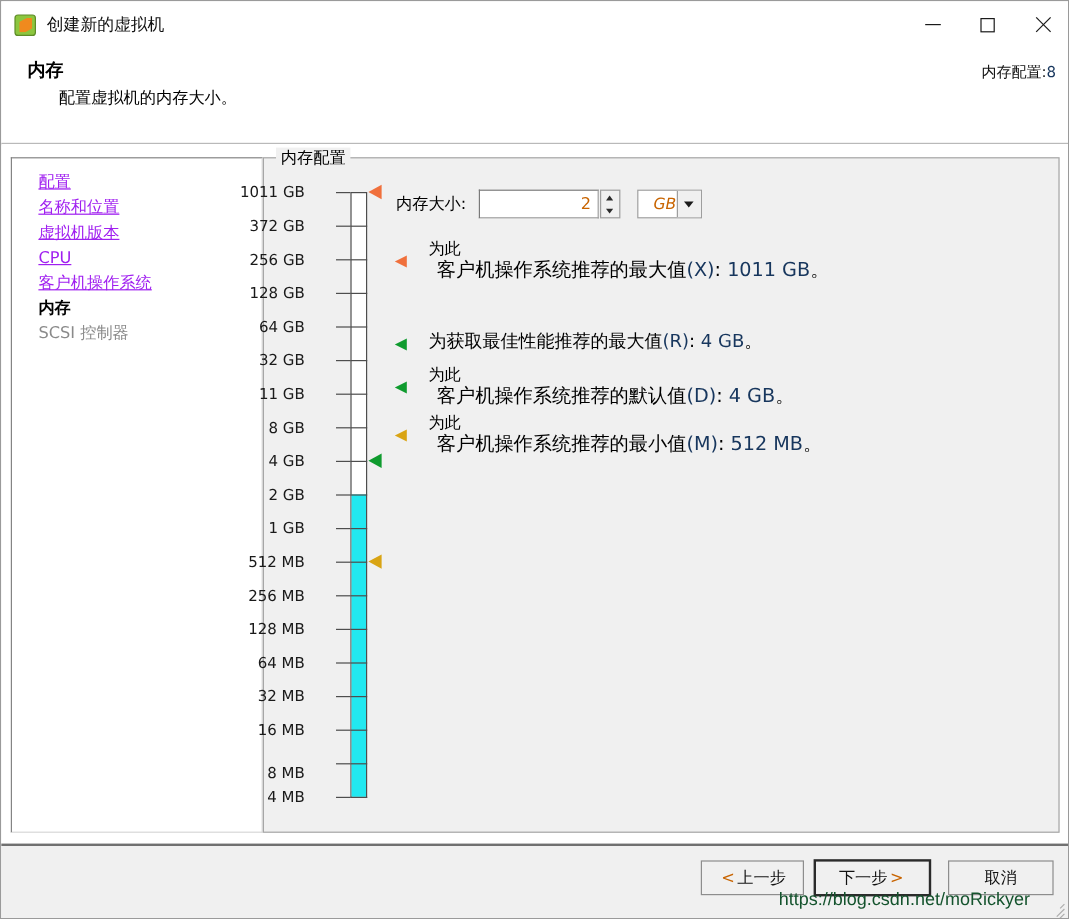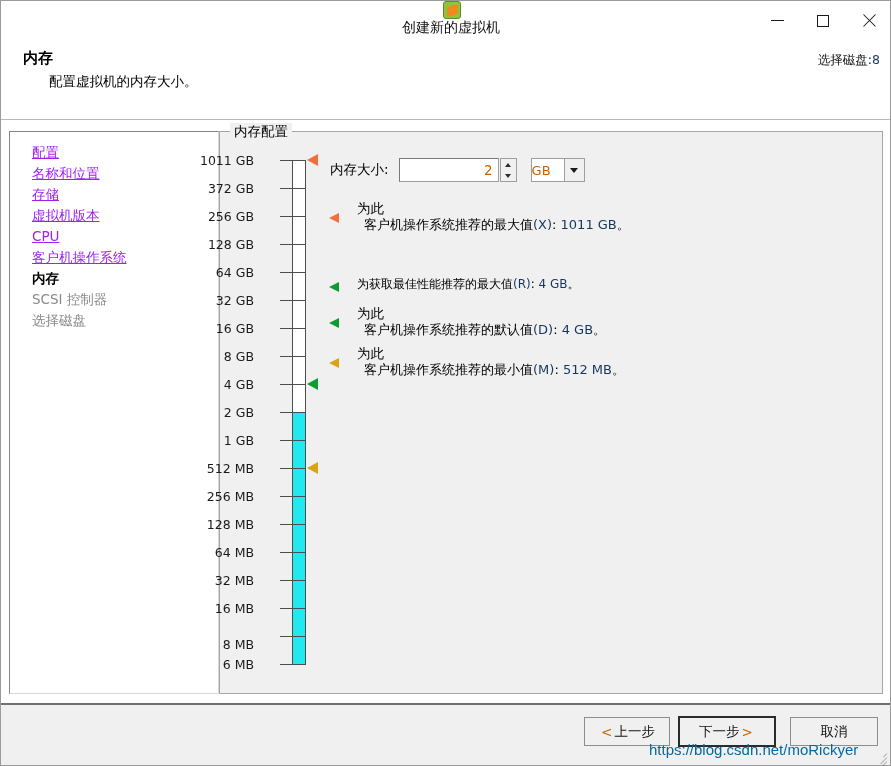--- a/index.html
+++ b/index.html
@@ -26,21 +26,20 @@
   }
 
   
   .titlebar {
     position: absolute;
     left: 0; top: 0;
     width: 891px; height: 39px;
     background: #ffffff;
     display: flex;
     align-items: center;
-    flex-direction: column;
   }
   .title-icon {
     width: 18px; height: 18px;
     margin-left: 11px;
     position: relative;
     border-radius: 3px;
     background: #8cc63f;
     border: 1px solid #5e8c28;
     box-sizing: border-box;
     flex: 0 0 auto;
@@ -304,23 +303,24 @@
     width: 54px; height: 24px;
     background: #ffffff;
     border: 1px solid #9e9e9e;
     box-sizing: border-box;
     display: flex;
     align-items: center;
     cursor: pointer;
   }
   .unit-text {
     flex: 1;
-    text-align: left;
+    text-align: right;
     font-size: 13px;
     color: #c86400;
+    font-style: italic;
   }
   .unit-arrow-btn {
     width: 19px; height: 22px;
     background: #f0f0f0;
     border: 1px solid #9e9e9e;
     border-right: none; border-top: none; border-bottom: none;
     display: flex; align-items: center; justify-content: center;
   }
   .unit-arrow-btn::after {
     content: "";
@@ -349,28 +349,28 @@
     border-bottom: 5.5px solid transparent;
     border-right: 10px solid #000;
   }
   .rec-first {
     font-size: 13.5px;
     line-height: 16px;
     color: #000000;
     white-space: nowrap;
   }
   .rec-second {
-    font-size: 13px;
+    font-size: 16px;
     line-height: 18px;
     color: #000000;
     padding-left: 7px;
     white-space: nowrap;
   }
   .rec-single {
-    font-size: 12px;
+    font-size: 15px;
     line-height: 30px;
     color: #000000;
     white-space: nowrap;
     margin-top: 35px;
   }
   .accel { color: #17365d; }
   .recval { color: #17365d; }
 
   
   .footer {
@@ -403,21 +403,21 @@
     border: 2px solid #2b2b2b;
     height: 31px;
     top: 11px;
   }
   .btn-cancel { left: 789px; width: 88px; }
 
   .watermark {
     position: absolute;
     left: 648px; top: 740px;
     font-size: 15px;
-    color: #0369a1;
+    color: #14532d;
     font-family: "Liberation Sans", sans-serif;
     white-space: nowrap;
     pointer-events: none;
     user-select: none;
   }
   .resize-grip {
     position: absolute;
     right: 3px; bottom: 3px;
     width: 14px; height: 14px;
     pointer-events: none;
@@ -449,36 +449,34 @@
       <div class="win-btn">
         <span class="glyph-close"></span>
       </div>
     </div>
   </div>
 
   <div class="header">
     <div class="header-title">内存</div>
     <div class="header-sub">配置虚拟机的内存大小。</div>
     <div class="header-version">
-      <span>选择磁盘:</span><span class="vnum">8</span>
+      <span>内存配置:</span><span class="vnum">8</span>
     </div>
   </div>
 
   <div class="body-area">
 
     <div class="sidebar" id="sidebar">
         <div class="nav-item link">配置</div>
         <div class="nav-item link">名称和位置</div>
-        <div class="nav-item link">存储</div>
         <div class="nav-item link">虚拟机版本</div>
         <div class="nav-item link">CPU</div>
         <div class="nav-item link">客户机操作系统</div>
         <div class="nav-item current">内存</div>
         <div class="nav-item disabled">SCSI 控制器</div>
-        <div class="nav-item disabled">选择磁盘</div>
       </div>
 
     <div class="groupbox">
       <div class="groupbox-title">内存配置</div>
 
       <div class="slider-wrap" id="slider-wrap">
         <div class="track">
           <div class="track-fill" id="track-fill" style="background: rgb(34, 232, 240); height: 252px;"></div>
         </div>
       <div class="scale-label" style="top: 8px;">1011 GB</div>
@@ -491,21 +489,21 @@
           <div class="tick-inner" style="top: 64px;"></div>
           <div class="scale-label" style="top: 92px;">128 GB</div>
           <div class="tick" style="top: 92px;"></div>
           <div class="tick-inner" style="top: 92px;"></div>
           <div class="scale-label" style="top: 120px;">64 GB</div>
           <div class="tick" style="top: 120px;"></div>
           <div class="tick-inner" style="top: 120px;"></div>
           <div class="scale-label" style="top: 148px;">32 GB</div>
           <div class="tick" style="top: 148px;"></div>
           <div class="tick-inner" style="top: 148px;"></div>
-          <div class="scale-label" style="top: 176px;">16 GB</div>
+          <div class="scale-label" style="top: 176px;">11 GB</div>
           <div class="tick" style="top: 176px;"></div>
           <div class="tick-inner" style="top: 176px;"></div>
           <div class="scale-label" style="top: 204px;">8 GB</div>
           <div class="tick" style="top: 204px;"></div>
           <div class="tick-inner" style="top: 204px;"></div>
           <div class="scale-label" style="top: 232px;">4 GB</div>
           <div class="tick" style="top: 232px;"></div>
           <div class="tick-inner" style="top: 232px;"></div>
           <div class="scale-label" style="top: 260px;">2 GB</div>
           <div class="tick" style="top: 260px;"></div>
@@ -527,21 +525,21 @@
           <div class="tick-inner" style="top: 400px;"></div>
           <div class="scale-label" style="top: 428px;">32 MB</div>
           <div class="tick" style="top: 428px;"></div>
           <div class="tick-inner" style="top: 428px;"></div>
           <div class="scale-label" style="top: 456px;">16 MB</div>
           <div class="tick" style="top: 456px;"></div>
           <div class="tick-inner" style="top: 456px;"></div>
           <div class="scale-label" style="top: 492px;">8 MB</div>
           <div class="tick" style="top: 484px;"></div>
           <div class="tick-inner" style="top: 484px;"></div>
-          <div class="scale-label" style="top: 512px;">6 MB</div>
+          <div class="scale-label" style="top: 512px;">4 MB</div>
           <div class="tick" style="top: 512px;"></div>
           <div class="tick-inner" style="top: 512px;"></div>
           <div class="marker" style="top: 8px; border-right-color: rgb(240, 112, 60);"></div>
           <div class="marker" style="top: 232px; border-right-color: rgb(15, 155, 46);"></div>
           <div class="marker" style="top: 316px; border-right-color: rgb(217, 164, 20);"></div>
         </div>
 
       <div class="mem-row">
         <div class="mem-label">内存大小:</div>
         <div class="spin-box">

